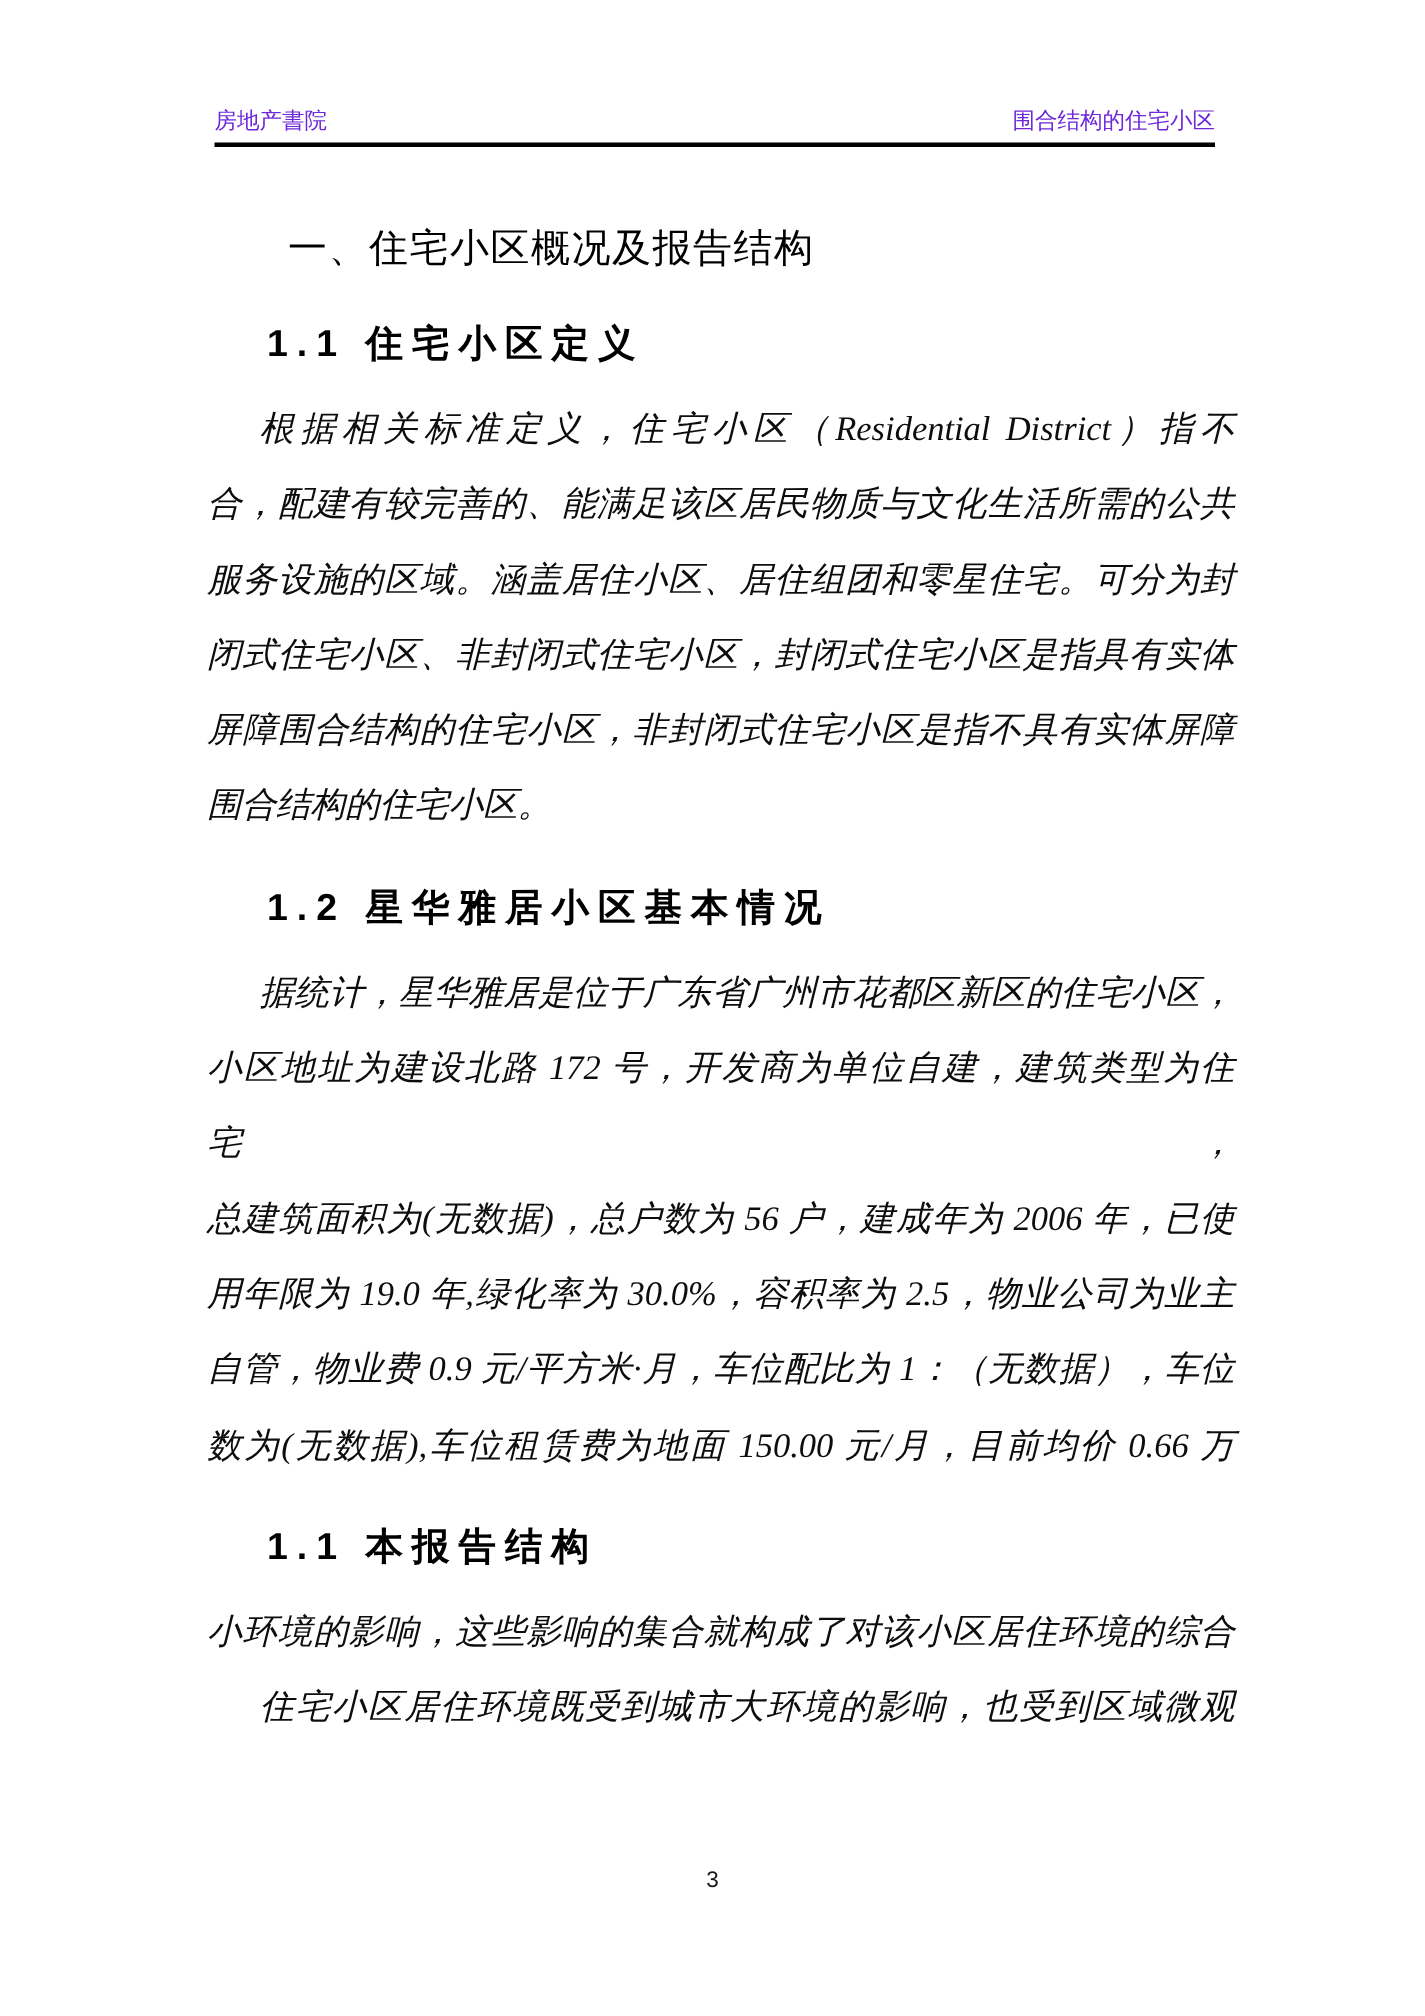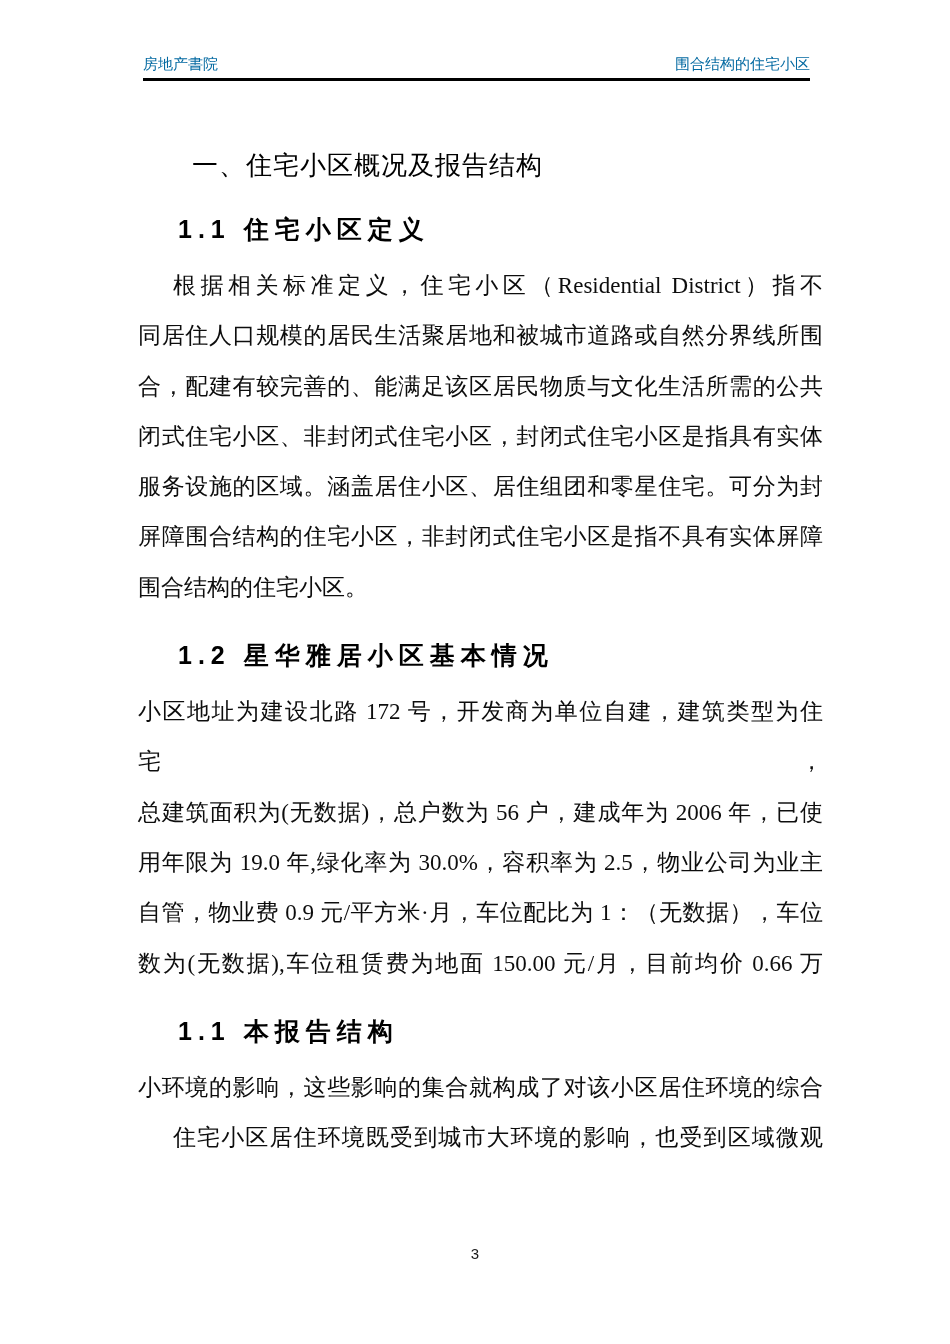--- a/index.html
+++ b/index.html
@@ -8,31 +8,31 @@
     width: 950px;
     height: 1344px;
     background: #ffffff;
     color: #111111;
     overflow: hidden;
     font-family: "Liberation Serif", "DejaVu Serif", serif;
   }
   .header {
     position: absolute;
     left: 143px;
-    top: 54px;
+    top: 71px;
     width: 667px;
     display: flex;
     justify-content: space-between;
     align-items: baseline;
     padding-bottom: 5px;
     border-bottom: 3px solid #000000;
     font-family: "Liberation Sans", "DejaVu Sans", sans-serif;
     font-size: 15px;
     line-height: 19px;
-    color: #0369a1;
+    color: #6d28d9;
   }
   .content {
     position: absolute;
     left: 138px;
     top: 92px;
     width: 685px;
   }
   .doc-title {
     margin: 56px 0 0 54px;
     font-family: "Liberation Sans", "DejaVu Sans", sans-serif;
@@ -50,20 +50,21 @@
     line-height: 28px;
     letter-spacing: 6px;
     color: #000000;
   }
   .h2.h2-first { margin-top: 33px; }
   .para {
     margin-top: 18px;
     font-size: 23px;
     line-height: 50.3px;
     color: #0d0d0d;
+    font-style: italic;
   }
   .line {
     text-align: justify;
     text-align-last: justify;
   }
   .line.noj { text-align-last: left; }
   .line.first { text-indent: 35px; }
   .page-number {
     position: absolute;
     top: 1245px;
@@ -85,30 +86,30 @@
     <span>围合结构的住宅小区</span>
   </div>
 
   <div class="content">
 
     <div class="doc-title">一、住宅小区概况及报告结构</div>
 
     <div class="h2 h2-first">1.1 住宅小区定义</div>
     <div class="para">
       <div class="line first">根据相关标准定义，住宅小区（Residential District）指不</div>
-      <div class="line">同居住人口规模的居民生活聚居地和被城市道路或自然分界线所围</div>
       <div class="line">合，配建有较完善的、能满足该区居民物质与文化生活所需的公共</div>
+      <div class="line">服务设施的区域。涵盖居住小区、居住组团和零星住宅。可分为封</div>
       <div class="line">闭式住宅小区、非封闭式住宅小区，封闭式住宅小区是指具有实体</div>
-      <div class="line">服务设施的区域。涵盖居住小区、居住组团和零星住宅。可分为封</div>
       <div class="line">屏障围合结构的住宅小区，非封闭式住宅小区是指不具有实体屏障</div>
       <div class="line noj">围合结构的住宅小区。</div>
     </div>
 
     <div class="h2">1.2 星华雅居小区基本情况</div>
     <div class="para">
+      <div class="line first">据统计，星华雅居是位于广东省广州市花都区新区的住宅小区，</div>
       <div class="line">小区地址为建设北路 172 号，开发商为单位自建，建筑类型为住宅，</div>
       <div class="line">总建筑面积为(无数据)，总户数为 56 户，建成年为 2006 年，已使</div>
       <div class="line">用年限为 19.0 年,绿化率为 30.0%，容积率为 2.5，物业公司为业主</div>
       <div class="line">自管，物业费 0.9 元/平方米·月，车位配比为 1：（无数据），车位</div>
       <div class="line">数为(无数据),车位租赁费为地面 150.00 元/月，目前均价 0.66 万</div>
     </div>
 
     <div class="h2">1.1 本报告结构</div>
     <div class="para">
       <div class="line">小环境的影响，这些影响的集合就构成了对该小区居住环境的综合</div>

